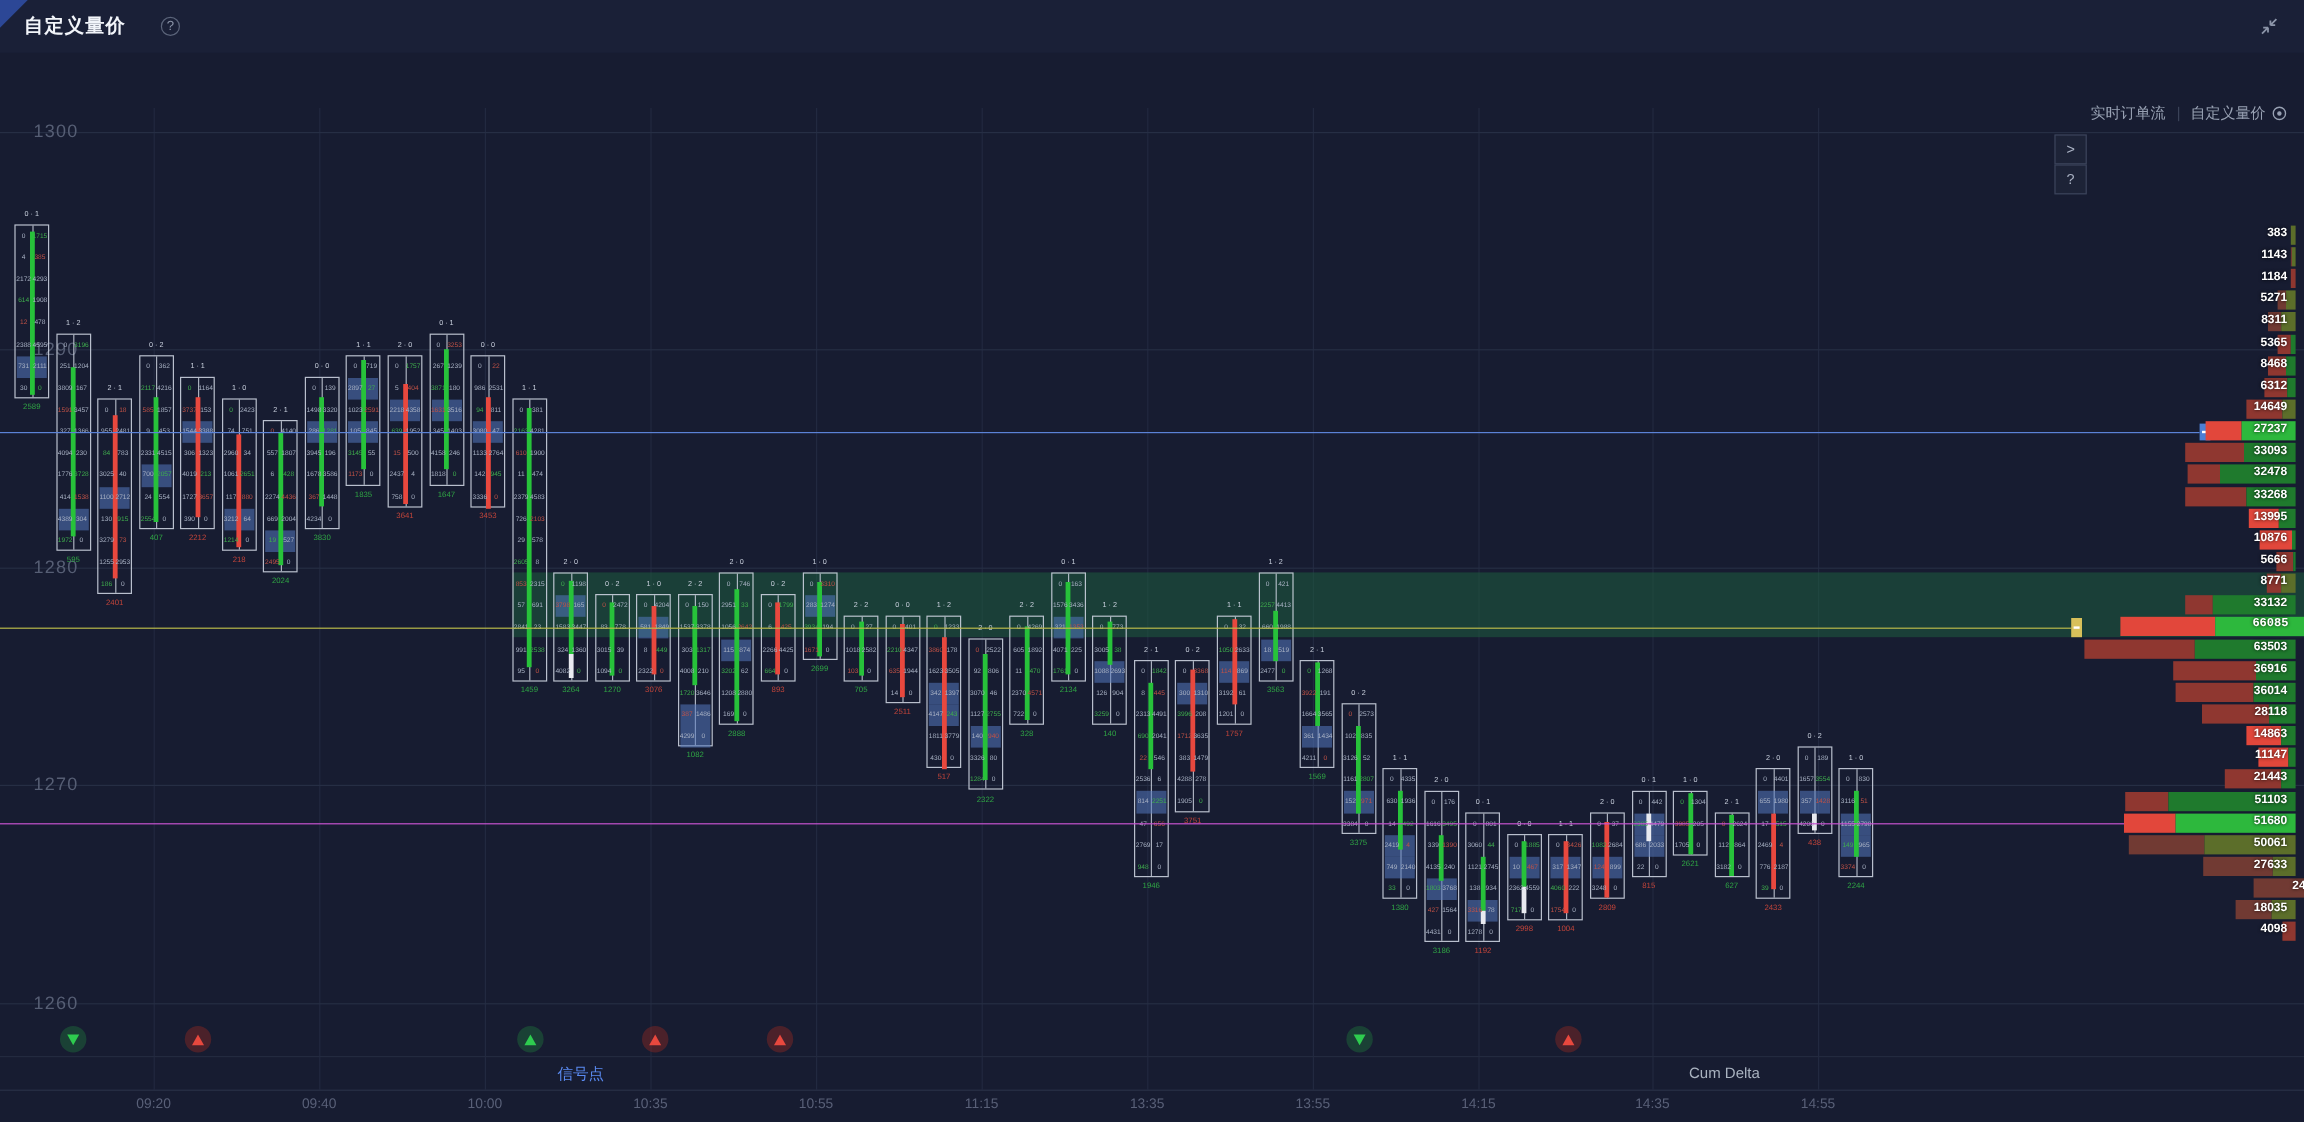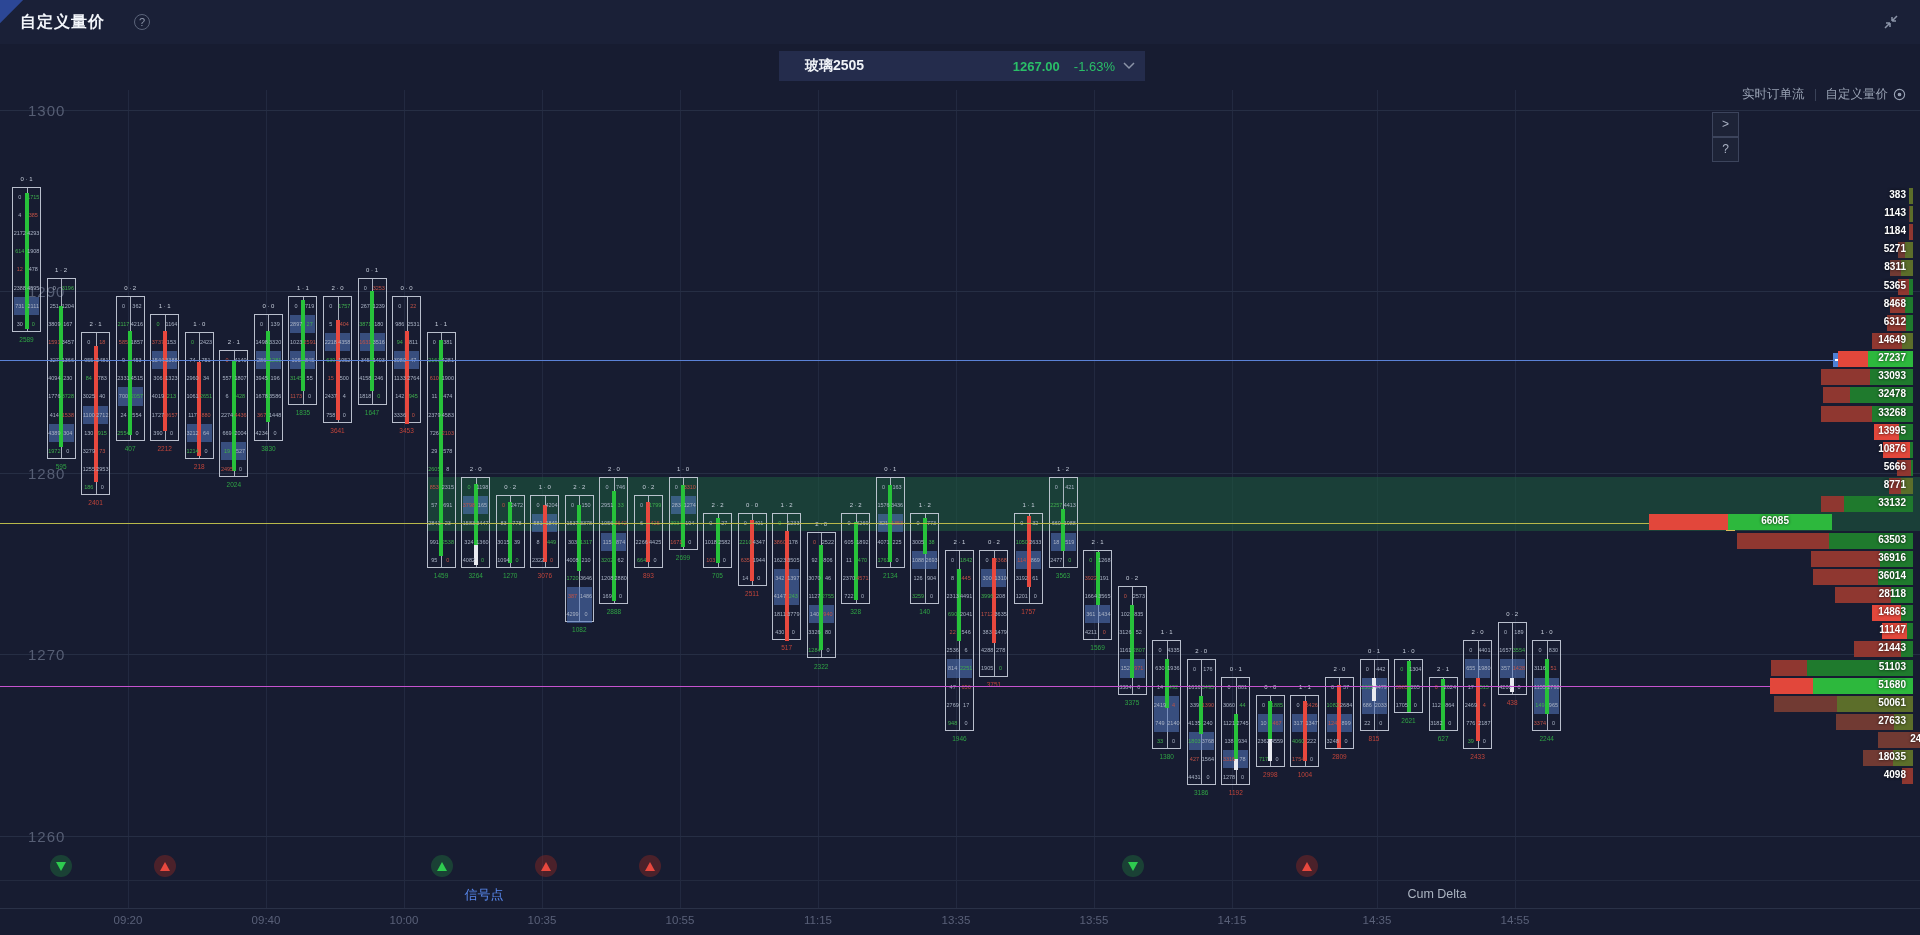--- a/index.html
+++ b/index.html
@@ -1039,21 +1039,21 @@
       <div class="profile-row" style="top: 478.17px; left: 1888.7px; width: 24.2957px;">
         <div class="profile-seg" style="left: 0px; width: 12.1478px; background: rgb(143, 55, 48);"></div>
         <div class="profile-seg" style="left: 12.1478px; width: 12.1478px; background: rgb(92, 110, 42);"></div>
         <div class="profile-value">8771</div>
       </div>
       <div class="profile-row" style="top: 496.31px; left: 1821.22px; width: 91.7756px;">
         <div class="profile-seg" style="left: 0px; width: 22.9439px; background: rgb(143, 55, 48);"></div>
         <div class="profile-seg" style="left: 22.9439px; width: 68.8317px; background: rgb(31, 122, 45);"></div>
         <div class="profile-value">33132</div>
       </div>
-      <div class="profile-row" style="top: 514.45px; left: 1649px; width: 147px;">
+      <div class="profile-row" style="top: 514.45px; left: 1767px; width: 147px; font-family: Liberation Mono, monospace;">
         <div class="profile-seg" style="left: 0px; width: 78.7138px; background: rgb(226, 71, 59);"></div>
         <div class="profile-seg" style="left: 78.7138px; width: 104.342px; background: rgb(45, 184, 61);"></div>
         <div class="profile-value">66085</div>
       </div>
       <div class="profile-row" style="top: 532.59px; left: 1737.1px; width: 175.903px;">
         <div class="profile-seg" style="left: 0px; width: 91.4697px; background: rgb(143, 55, 48);"></div>
         <div class="profile-seg" style="left: 91.4697px; width: 84.4336px; background: rgb(31, 122, 45);"></div>
         <div class="profile-value">63503</div>
       </div>
       <div class="profile-row" style="top: 550.73px; left: 1810.74px; width: 102.257px;">
@@ -1149,30 +1149,20 @@
     <span id="title">自定义量价</span>
     <span id="help-icon">?</span>
     <span id="collapse-icon">
       <svg width="18" height="18" viewBox="0 0 18 18" fill="none" stroke="#8b94a8" stroke-width="1.5">
         <path d="M15 3 L10 8 M10 8 h4 M10 8 v-4"></path>
           <path d="M3 15 L8 10 M8 10 h-4 M8 10 v4"></path>
       </svg>
     </span>
   </div>
 
-  <div id="contract-bar">
-    <span id="contract-name">玻璃2505</span>
-    <span id="contract-price">1267.00</span>
-    <span id="contract-change">-1.63%</span>
-    <span id="contract-chevron">
-      <svg width="12" height="8" viewBox="0 0 12 8" fill="none" stroke="#8b94a8" stroke-width="1.5">
-          <path d="M1 1 L6 6 L11 1"></path>
-        </svg>
-    </span>
-  </div>
 
   <div id="toolbar-right">
     <span class="tool-item">实时订单流</span>
     <span class="divider"></span>
     <span class="tool-item">
       <span>自定义量价</span>
       <svg width="13" height="13" viewBox="0 0 14 14" fill="none" stroke="#98a1b3" stroke-width="1.2">
         <circle cx="7" cy="7" r="5.5"></circle>
           <circle cx="7" cy="7" r="1.4" fill="#98a1b3"></circle>
       </svg>

